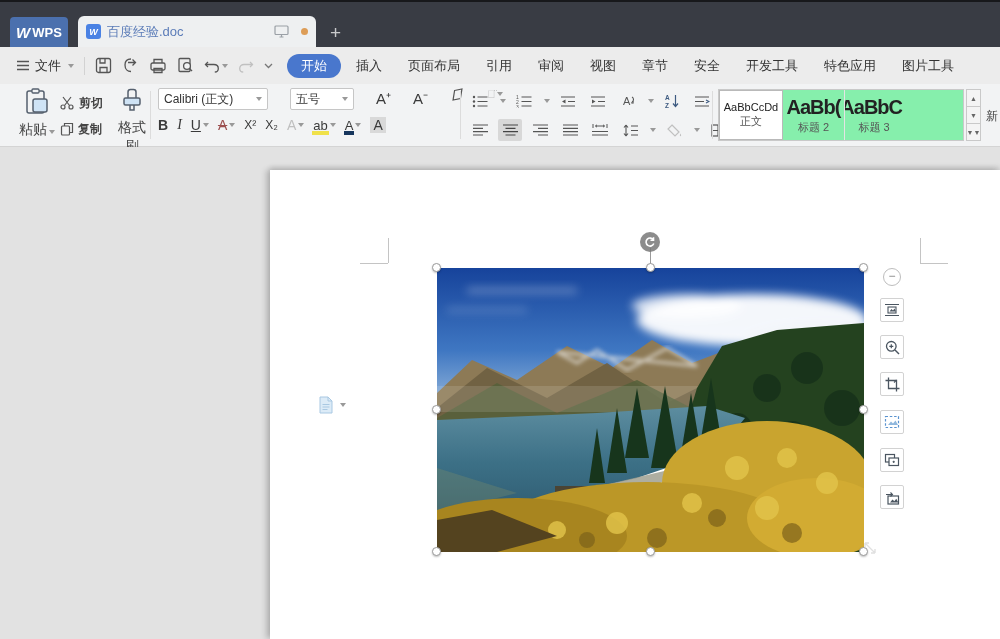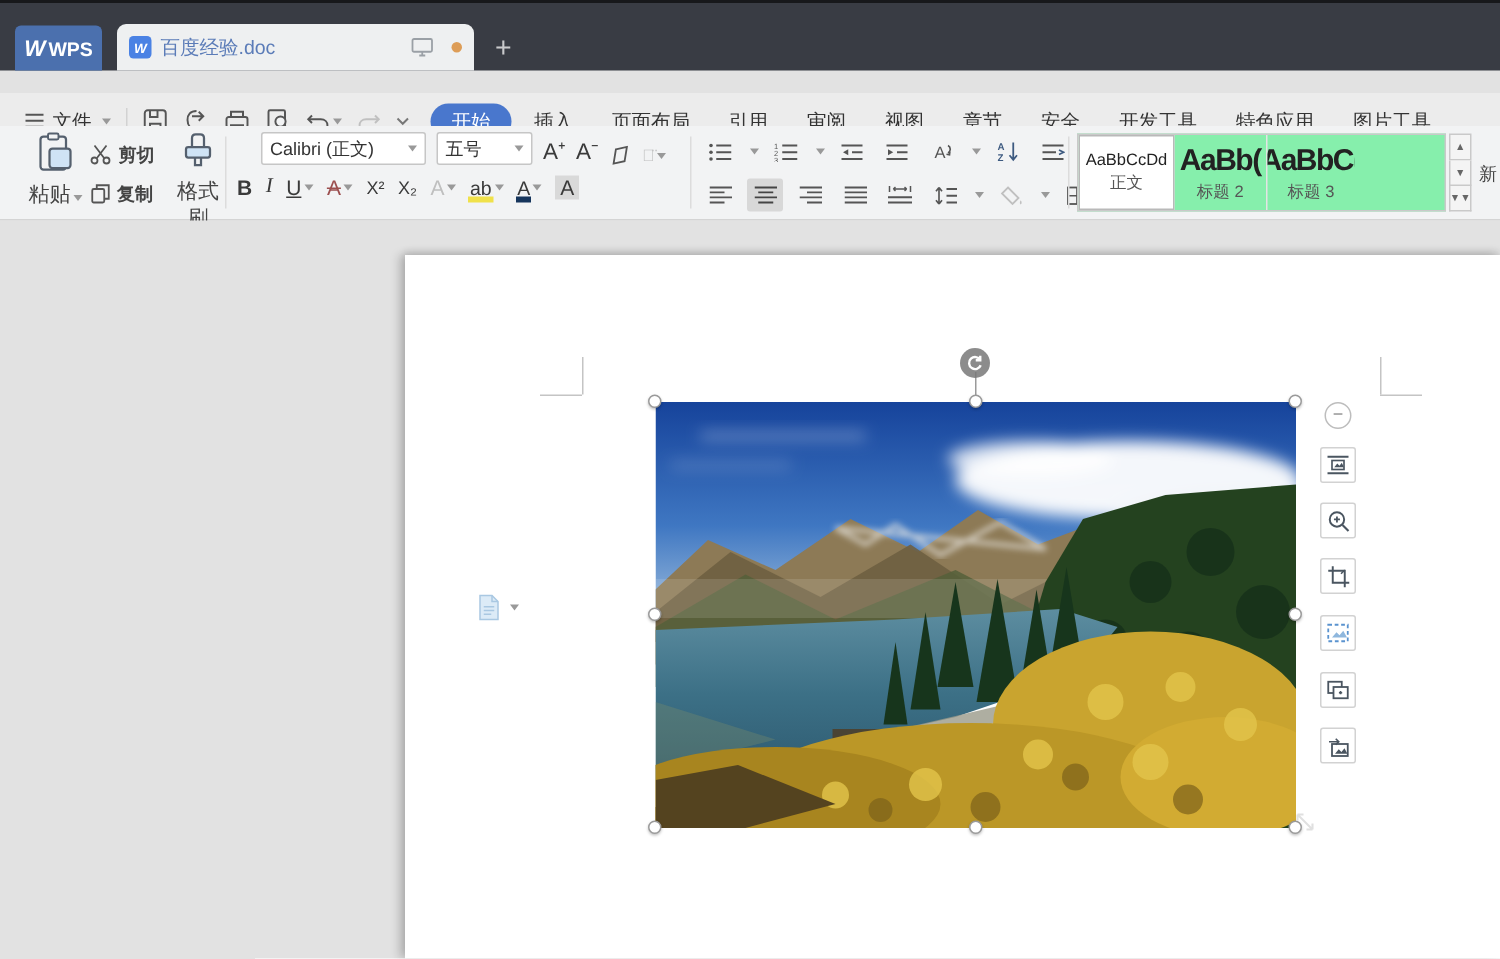--- a/index.html
+++ b/index.html
@@ -18,21 +18,21 @@
     border-radius:6px 6px 0 0; display:flex; align-items:center; padding:0 8px; }
   .doc-ic { width:15px; height:15px; background:#4a82e4; border-radius:3px; color:#fff; font-size:9px;
     font-weight:bold; display:flex; align-items:center; justify-content:center; margin-right:6px; font-style:italic;}
   .doc-title { color:#5b7cb8; font-size:13px; flex:1; }
   .mon-ic svg { display:block; }
   .dot { width:7px; height:7px; border-radius:50%; background:#dd9d57; margin-left:12px; }
   .plus { position:absolute; left:330px; top:22px; color:#c9cacc; font-size:19px; font-weight:300; }
 
   
   .menubar { position:absolute; left:0; top:47px; width:1000px; height:37px; background:#ececec;
-    display:flex; align-items:center;margin-top:15px; }
+    display:flex; align-items:center; }
   .file-grp { display:flex; align-items:center; gap:5px; margin-left:16px; color:#333; font-size:13px; }
   .vsep { width:1px; height:18px; background:#d2d2d2; margin:0 10px; }
   .qat { display:flex; align-items:center; gap:10px; }
   .qat .qbtn { display:flex; align-items:center; }
   .dd { width:0; height:0; border-left:3.5px solid transparent; border-right:3.5px solid transparent;
     border-top:4px solid #777; display:inline-block; margin-left:2px; }
   .dd.lite { border-top-color:#999; }
   .mtabs { display:flex; align-items:center; margin-left:14px; gap:4px; }
   .mtab { font-size:13px; color:#333; padding:3px 11px; white-space:nowrap; }
   .mtab.active { background:#4977cd; color:#fff; border-radius:12px; padding:3px 14px; }
@@ -44,21 +44,21 @@
   .rlabel { font-size:14px; color:#444; }
   .grp-clip { position:absolute; left:8px; top:4px; width:140px; height:56px; }
   .paste { position:absolute; left:8px; top:0; width:42px; text-align:center; }
   .cutcopy { position:absolute; left:52px; top:2px; }
   .ccrow { display:flex; align-items:center; gap:4px; height:26px; font-size:12px; color:#444;font-weight:bold; }
   .fpaint { position:absolute; left:104px; top:0; width:40px; text-align:center; }
 
   .grp-font { position:absolute; left:158px; top:4px; }
   .combo { height:22px; background:#fff; border:1px solid #c6c6c6; border-radius:2px;
     display:inline-flex; align-items:center; justify-content:space-between; padding:0 5px; font-size:12px; color:#333; }
-  .fr1 { display:flex; align-items:flex-end; gap:7px;margin-left:16px; }
+  .fr1 { display:flex; align-items:flex-start; gap:22px; }
   .fr2 { display:flex; align-items:center; gap:9px; margin-top:7px; }
   .fbtn { font-size:14px; color:#3a3a3a; display:inline-flex; align-items:center; }
   .b { font-weight:bold; } .i { font-style:italic; font-family:"Liberation Serif",serif; }
   .u { text-decoration:underline; }
   .strike { color:#9c4f4f; text-decoration:line-through; }
   .ghost { color:#bfbfbf; }
   .hl { position:relative; font-size:13px; }
   .hl .bar { position:absolute; left:-1px; right:-1px; bottom:-2px; height:4px; background:#f0e14a; }
   .fc { position:relative; font-size:13px; }
   .fc .bar { position:absolute; left:-1px; right:-1px; bottom:-2px; height:4px; background:#16355c; }

